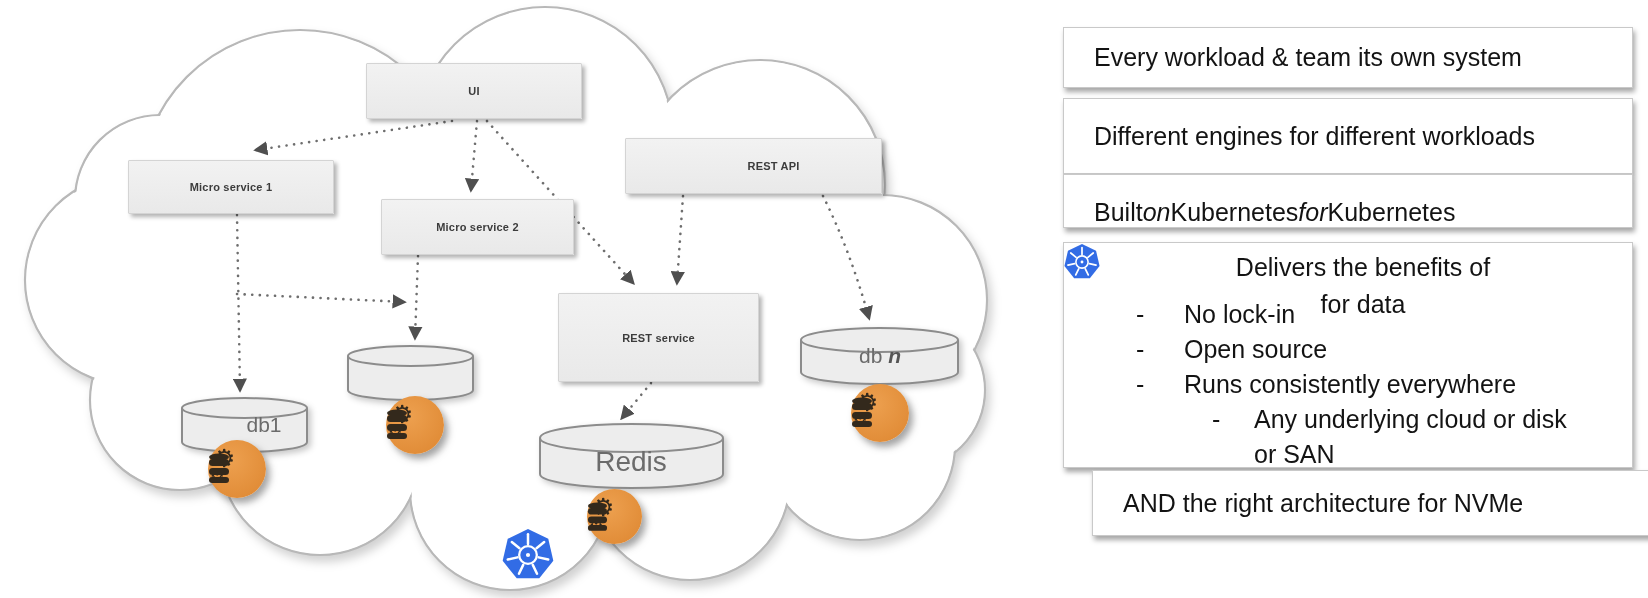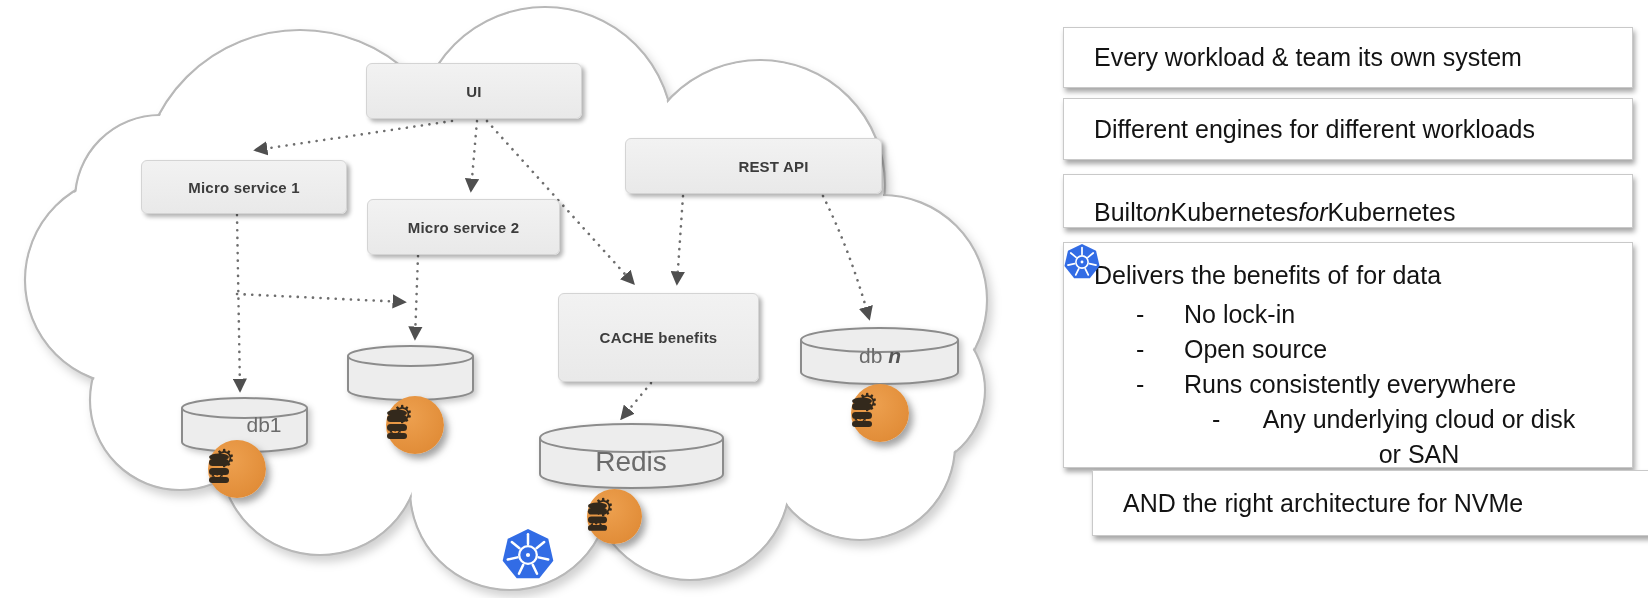--- a/index.html
+++ b/index.html
@@ -3,45 +3,45 @@
 <meta charset="utf-8">
 <style>
   html,body{margin:0;padding:0;background:#ffffff;}
   #page{position:relative;width:1648px;height:598px;background:#fff;overflow:hidden;
         font-family:"Liberation Sans",sans-serif;}
   svg{position:absolute;left:0;top:0;}
   #cloud-svg{filter:drop-shadow(4px 6px 5px rgba(0,0,0,0.18));}
   
   .node{position:absolute;background:linear-gradient(#f2f2f2,#e9e9e9);border:1px solid #d4d4d4;
         box-shadow:3px 3px 4px rgba(0,0,0,0.30);display:flex;align-items:center;justify-content:center;
-        font-size:15px;font-weight:700;color:#3c3c3c;border-radius:6px;letter-spacing:.2px;}
+        font-size:11px;font-weight:700;color:#3c3c3c;border-radius:1px;letter-spacing:.2px;}
   
   .cyl-label{position:absolute;transform:translate(-50%,-50%);color:#6b6b6b;font-weight:400;
              white-space:nowrap;}
   
   .badge{position:absolute;border-radius:50%;background:radial-gradient(circle at 40% 35%,#eda04f,#dd8630);
          box-shadow:4px 5px 7px rgba(90,90,90,0.55);}
   .gear{position:absolute;color:#33291c;font-family:"DejaVu Sans",sans-serif;line-height:1;}
   .gear-big{font-size:25px;left:5px;top:6px;}
   .gear-small{font-size:16px;left:2px;top:27px;}
   .dbstack{position:absolute;right:6px;top:13px;}
   .dbstack rect,.dbstack ellipse{fill:#33291c;}
   
   .k8s{position:absolute;}
   
   .pbox{position:absolute;left:1063px;width:570px;background:#fff;border:1px solid #c9c9c9;
         box-shadow:2px 4px 5px rgba(0,0,0,0.35);color:#131313;font-size:25px;
         display:flex;align-items:center;padding:0 0 0 30px;box-sizing:border-box;}
   .pbox .it{font-style:italic;}
   #pbox4{display:block;padding-top:10px;}
-  .line1{display:flex;align-items:center;height:44px;gap:8px;}
+  .line1{display:flex;align-items:center;height:44px;gap:8px;flex-direction:column;}
   .b-row{display:flex;line-height:35px;}
   .b-row .dash{margin-left:42px;width:48px;}
   .b-row.sub .dash{margin-left:118px;width:42px;}
-  .b-row.sub .b-text{width:330px;text-align:center;}
+  .b-row.sub .b-text{width:330px;}
 </style>
 </head>
 <body>
 
 <div id="page">
 
   <svg id="cloud-svg" width="1000" height="598" viewBox="0 0 1000 598">
     <g stroke="#b8b8b8" stroke-width="2.2" fill="#ffffff">
       <circle cx="300" cy="190" r="160"></circle>
         <circle cx="545" cy="135" r="128"></circle>
@@ -107,23 +107,23 @@
       <path d="M823 196 Q850 250 869 318" marker-end="url(#ah)"></path>
       <path d="M237 215 L240 390" marker-end="url(#ah)"></path>
       <path d="M237 294 L404 302" marker-end="url(#ah)"></path>
       <path d="M418 256 L415 338" marker-end="url(#ah)"></path>
       <path d="M651 383 L622 418" marker-end="url(#ah)"></path>
     </g>
   </svg>
 
   <div class="node" style="left:366px;top:63px;width:214px;height:54px;">UI</div>
   <div class="node" style="left:625px;top:138px;width:215px;height:54px;padding-left:40px;">REST API</div>
-  <div class="node" style="left:128px;top:160px;width:204px;height:52px;margin-left:13px;">Micro service 1</div>
-  <div class="node" style="left:367px;top:199px;width:191px;height:54px;">Micro service 2</div>
-  <div class="node" style="left:558px;top:293px;width:199px;height:87px;">CACHE benefits</div>
+  <div class="node" style="left:128px;top:160px;width:204px;height:52px;">Micro service 1</div>
+  <div class="node" style="left:381px;top:199px;width:191px;height:54px;">Micro service 2</div>
+  <div class="node" style="left:558px;top:293px;width:199px;height:87px;">REST service</div>
 
   <div class="cyl-label" style="left:244px;top:425px;font-size:21px;margin-left:20px;">db1</div>
   <div class="cyl-label" style="left:410px;top:373px;font-size:21px;margin-top:36px;">db2</div>
   <div class="cyl-label" style="left:880px;top:356px;font-size:21px;">
     <span>db </span><span style="font-style:italic;font-weight:700;color:#555;">n</span>
   </div>
   <div class="cyl-label" style="left:631px;top:462px;font-size:28px;">Redis</div>
 
   <div class="badge" style="left:208px;top:440px;width:58px;height:58px;">
     <span class="gear gear-big">⚙</span>
@@ -175,21 +175,21 @@
         <line x1="33.2" y1="19.5" x2="40.6" y2="13.5"></line>
       <line x1="35.2" y1="28.3" x2="44.5" y2="30.4"></line>
         <line x1="29.6" y1="35.5" x2="33.7" y2="44"></line>
       <line x1="20.4" y1="35.5" x2="16.3" y2="44"></line>
         <line x1="14.8" y1="28.3" x2="5.5" y2="30.4"></line>
       <line x1="16.8" y1="19.5" x2="9.4" y2="13.5"></line>
     </g>
   </svg>
 
   <div class="pbox" style="top:27px;height:61px;">Every workload &amp; team its own system</div>
-  <div class="pbox" style="top:98px;height:62px;">Different engines for different workloads</div>
+  <div class="pbox" style="top:98px;height:76px;">Different engines for different workloads</div>
   <div class="pbox" style="top:174px;height:54px;align-items:flex-end;">
     <span>Built </span>
       <span class="it">on</span>
       <span> Kubernetes </span>
       <span class="it">for</span>
       <span> Kubernetes</span>
   </div>
 
   <div class="pbox" id="pbox4" style="top:242px;height:226px;">
     <div class="line1">

